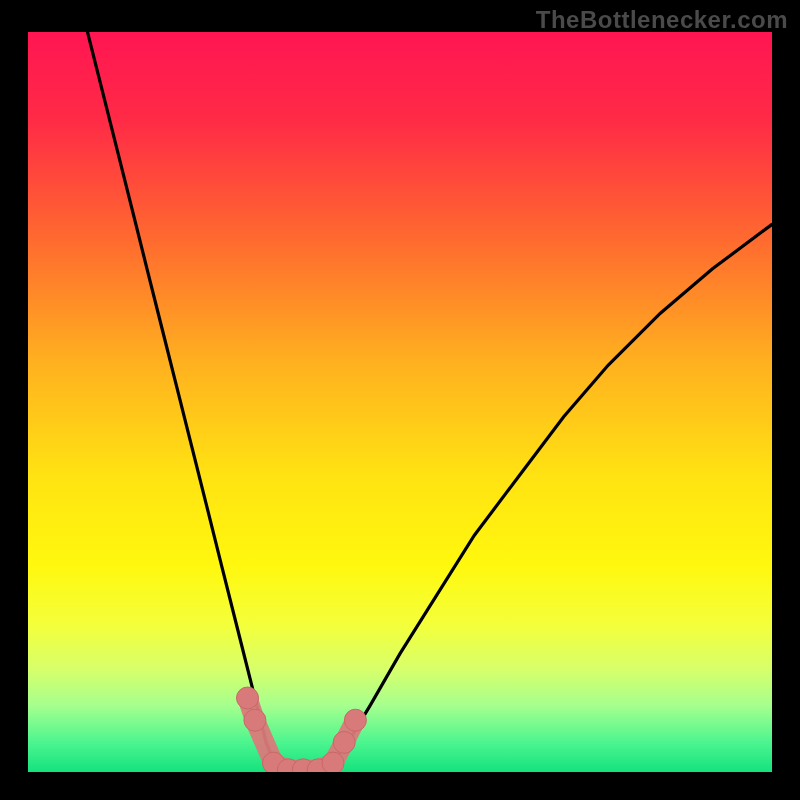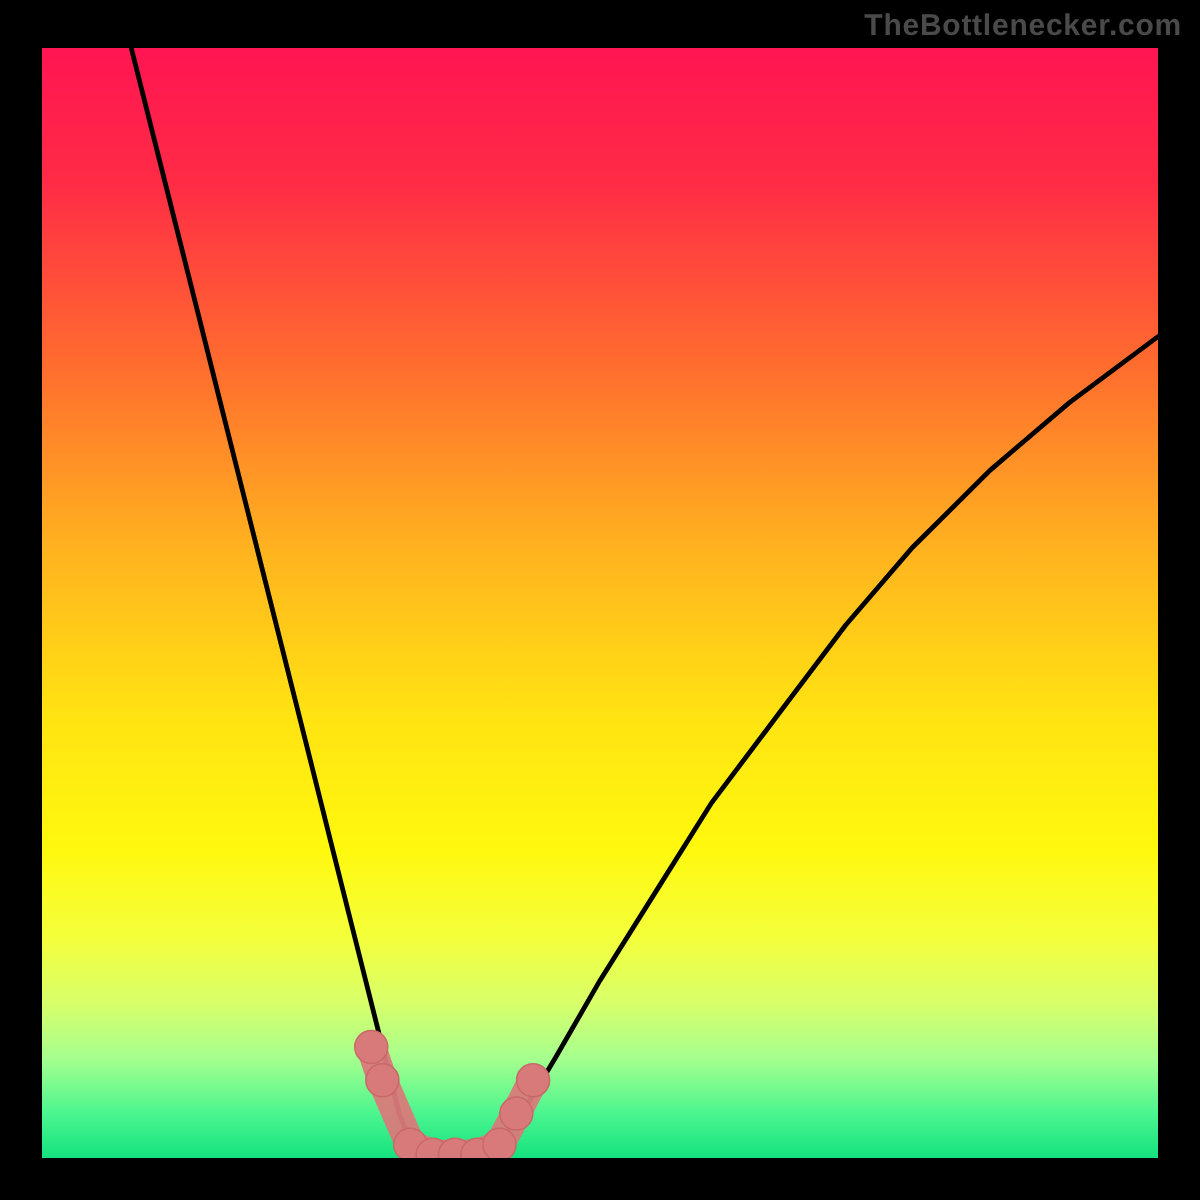--- a/index.html
+++ b/index.html
@@ -15,21 +15,21 @@
     width: 800px;
     height: 800px;
     position: relative;
     background: #000;
   }
   .watermark {
     position: absolute;
     top: 6px;
     right: 12px;
     color: #4a4a4a;
-    font-size: 20px;
+    font-size: 24px;
     font-weight: 600;
     letter-spacing: 0.5px;
     z-index: 10;
   }
   .plot {
     position: absolute;
     left: 28px;
     top: 32px;
     width: 744px;
     height: 740px;

